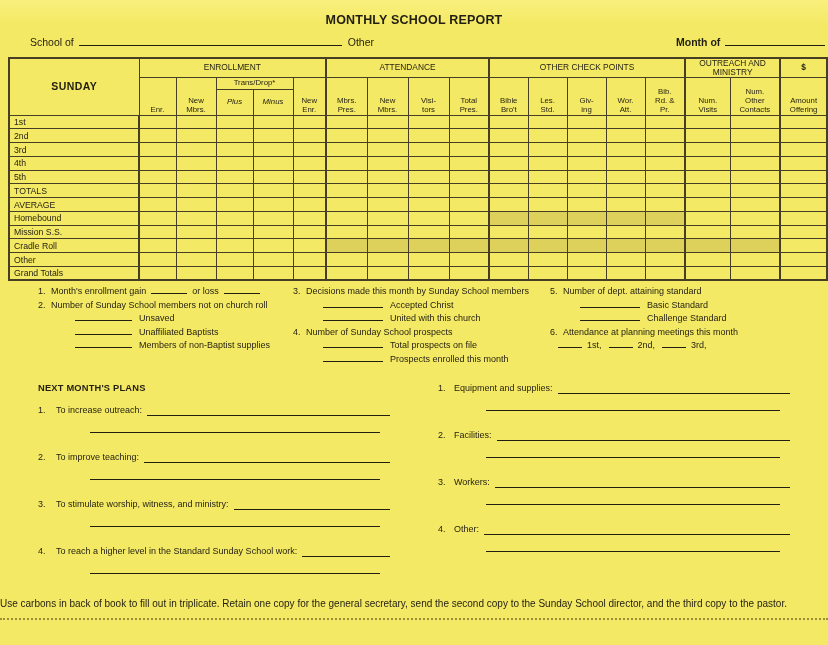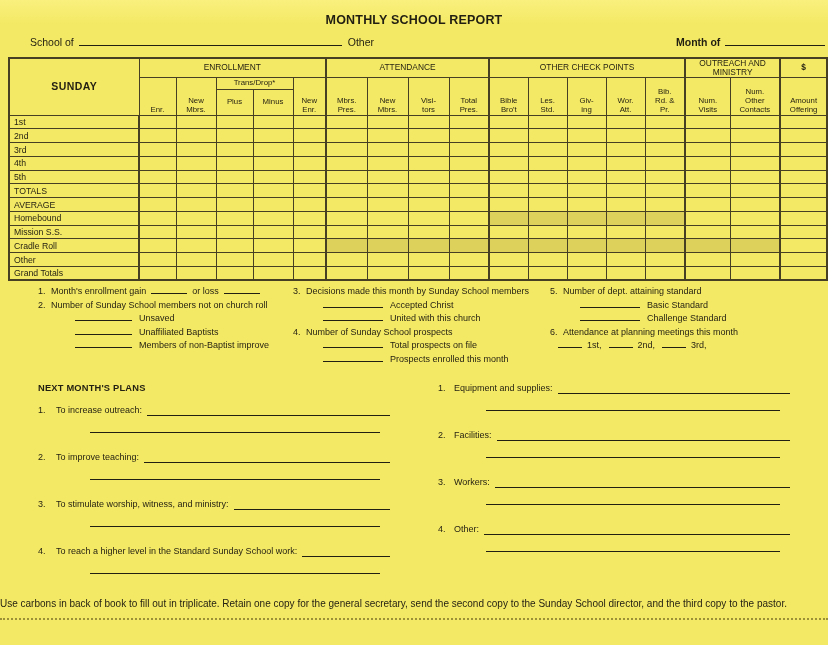--- a/index.html
+++ b/index.html
@@ -32,21 +32,21 @@
   .sec-l{border-left-width:2px !important;}
   thead th{font-weight:normal;font-size:7.8px;line-height:1.12;white-space:pre-line;
     text-align:center;vertical-align:bottom;padding:1px 0 2px;}
   tr.h1{height:17px;}
   tr.h1 th.grp{font-size:8.4px;vertical-align:middle;padding:0;line-height:1.05;}
   th.corner{font-size:10.5px;font-weight:bold;vertical-align:middle;letter-spacing:.4px;}
   th.dollar{font-size:11.5px;font-weight:bold;vertical-align:middle;}
   tr.h2{height:12px;}
   tr.h2 .transdrop{vertical-align:middle;padding:0;}
   tr.h3{height:26px;}
-  tr.h3 th{vertical-align:middle;padding:0;}
+  tr.h3 th{vertical-align:middle;padding:0;font-style:italic;}
   tbody td{height:13.75px;}
   tbody td.rowlabel{font-size:8.7px;text-align:left;padding-left:4px;vertical-align:middle;}
   tbody td.shaded{background:var(--shade);}
 
   
   .notes{position:absolute;top:285px;left:0;width:828px;font-size:9px;}
   .ncol{position:absolute;top:0;}
   .ncol1{left:38px;width:252px;}
   .ncol2{left:293px;width:253px;}
   .ncol3{left:550px;width:272px;}
@@ -405,21 +405,21 @@
         </tr>
       </tbody>
   </table>
 
   <div class="notes">
     <div class="ncol ncol1">
       <div class="nline"><span class="nnum">1.</span><span>Month's enrollment gain</span><span class="b w36"></span><span>or loss</span><span class="b w36"></span></div>
       <div class="nline"><span class="nnum">2.</span><span>Number of Sunday School members not on church roll</span></div>
       <div class="nline nsub"><span class="b w57"></span><span>Unsaved</span></div>
       <div class="nline nsub"><span class="b w57"></span><span>Unaffiliated Baptists</span></div>
-      <div class="nline nsub"><span class="b w57"></span><span>Members of non-Baptist improve</span></div>
+      <div class="nline nsub"><span class="b w57"></span><span>Members of non-Baptist supplies</span></div>
     </div>
     <div class="ncol ncol2">
       <div class="nline"><span class="nnum">3.</span><span>Decisions made this month by Sunday School members</span></div>
       <div class="nline nsub"><span class="b w60"></span><span>Accepted Christ</span></div>
       <div class="nline nsub"><span class="b w60"></span><span>United with this church</span></div>
       <div class="nline"><span class="nnum">4.</span><span>Number of Sunday School prospects</span></div>
       <div class="nline nsub"><span class="b w60"></span><span>Total prospects on file</span></div>
       <div class="nline nsub"><span class="b w60"></span><span>Prospects enrolled this month</span></div>
     </div>
     <div class="ncol ncol3">

